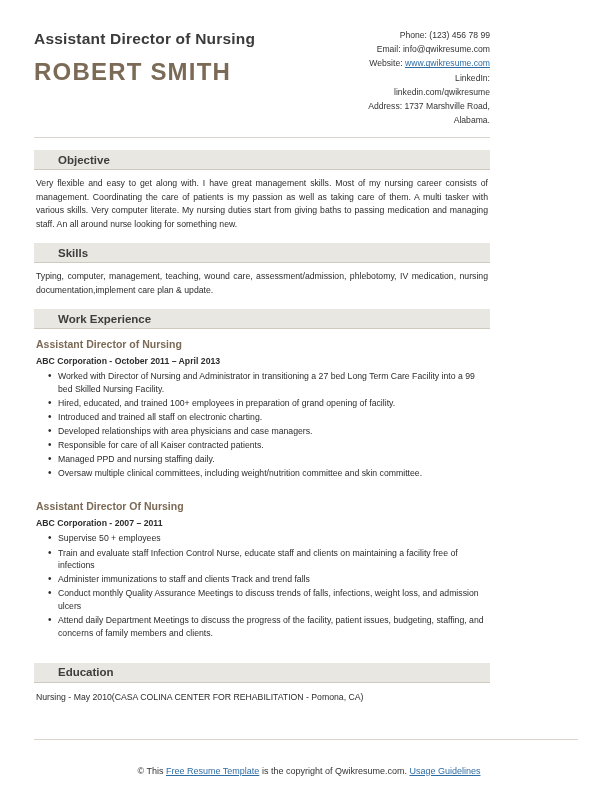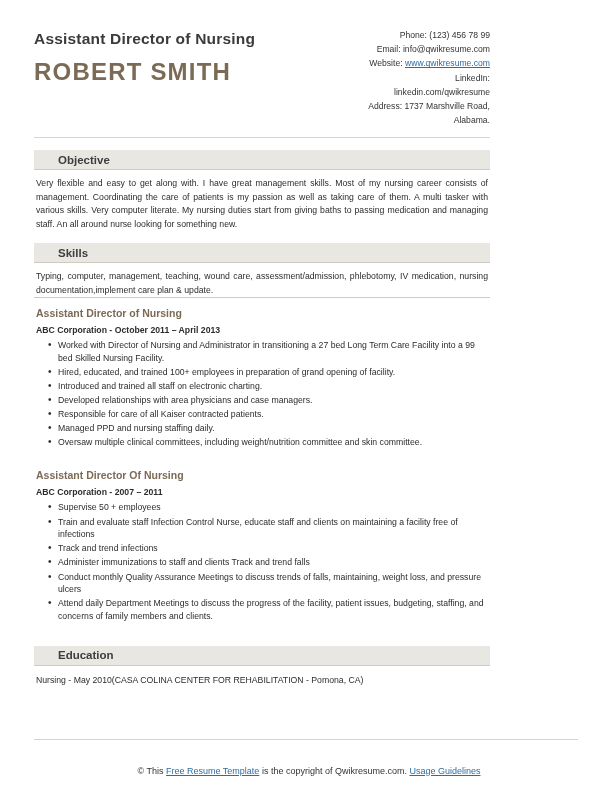--- a/index.html
+++ b/index.html
@@ -180,20 +180,23 @@
   </div>
   <hr class="section-underline">
   <div class="section-body">Very flexible and easy to get along with. I have great management skills. Most of my nursing career consists of management. Coordinating the care of patients is my passion as well as taking care of them. A multi tasker with various skills. Very computer literate. My nursing duties start from giving baths to passing medication and managing staff. An all around nurse looking for something new.</div>
 
   <div class="section-bar">
     <span class="section-title">Skills</span>
   </div>
   <hr class="section-underline">
   <div class="section-body">Typing, computer, management, teaching, wound care, assessment/admission, phlebotomy, IV medication, nursing documentation,implement care plan &amp; update.</div>
 
+  <div class="section-bar">
+    <span class="section-title">Work Experience</span>
+  </div>
   <hr class="section-underline">
 
   <div class="job">
     <div class="job-role">Assistant Director of Nursing</div>
     <div class="job-meta"><span>ABC Corporation</span><span> - </span><span>October 2011 – April 2013</span></div>
     <ul class="bullets">
       <li>Worked with Director of Nursing and Administrator in transitioning a 27 bed Long Term Care Facility into a 99 bed Skilled Nursing Facility.</li>
       <li>Hired, educated, and trained 100+ employees in preparation of grand opening of facility.</li>
       <li>Introduced and trained all staff on electronic charting.</li>
       <li>Developed relationships with area physicians and case managers.</li>
@@ -204,23 +207,22 @@
   </div>
 
   <div class="spacer-lg"></div>
 
   <div class="job">
     <div class="job-role">Assistant Director Of Nursing</div>
     <div class="job-meta"><span>ABC Corporation</span><span> - </span><span>2007 – 2011</span></div>
     <ul class="bullets">
       <li>Supervise 50 + employees</li>
       <li>Train and evaluate staff Infection Control Nurse, educate staff and clients on maintaining a facility free of infections</li>
-      <li>Track and trend infections</li>
       <li>Administer immunizations to staff and clients Track and trend falls</li>
-      <li>Conduct monthly Quality Assurance Meetings to discuss trends of falls, maintaining, weight loss, and pressure ulcers</li>
+      <li>Conduct monthly Quality Assurance Meetings to discuss trends of falls, infections, weight loss, and admission ulcers</li>
       <li>Attend daily Department Meetings to discuss the progress of the facility, patient issues, budgeting, staffing, and concerns of family members and clients.</li>
     </ul>
   </div>
 
   <div class="spacer-lg"></div>
 
   <div class="section-bar">
     <span class="section-title">Education</span>
   </div>
   <hr class="section-underline">

